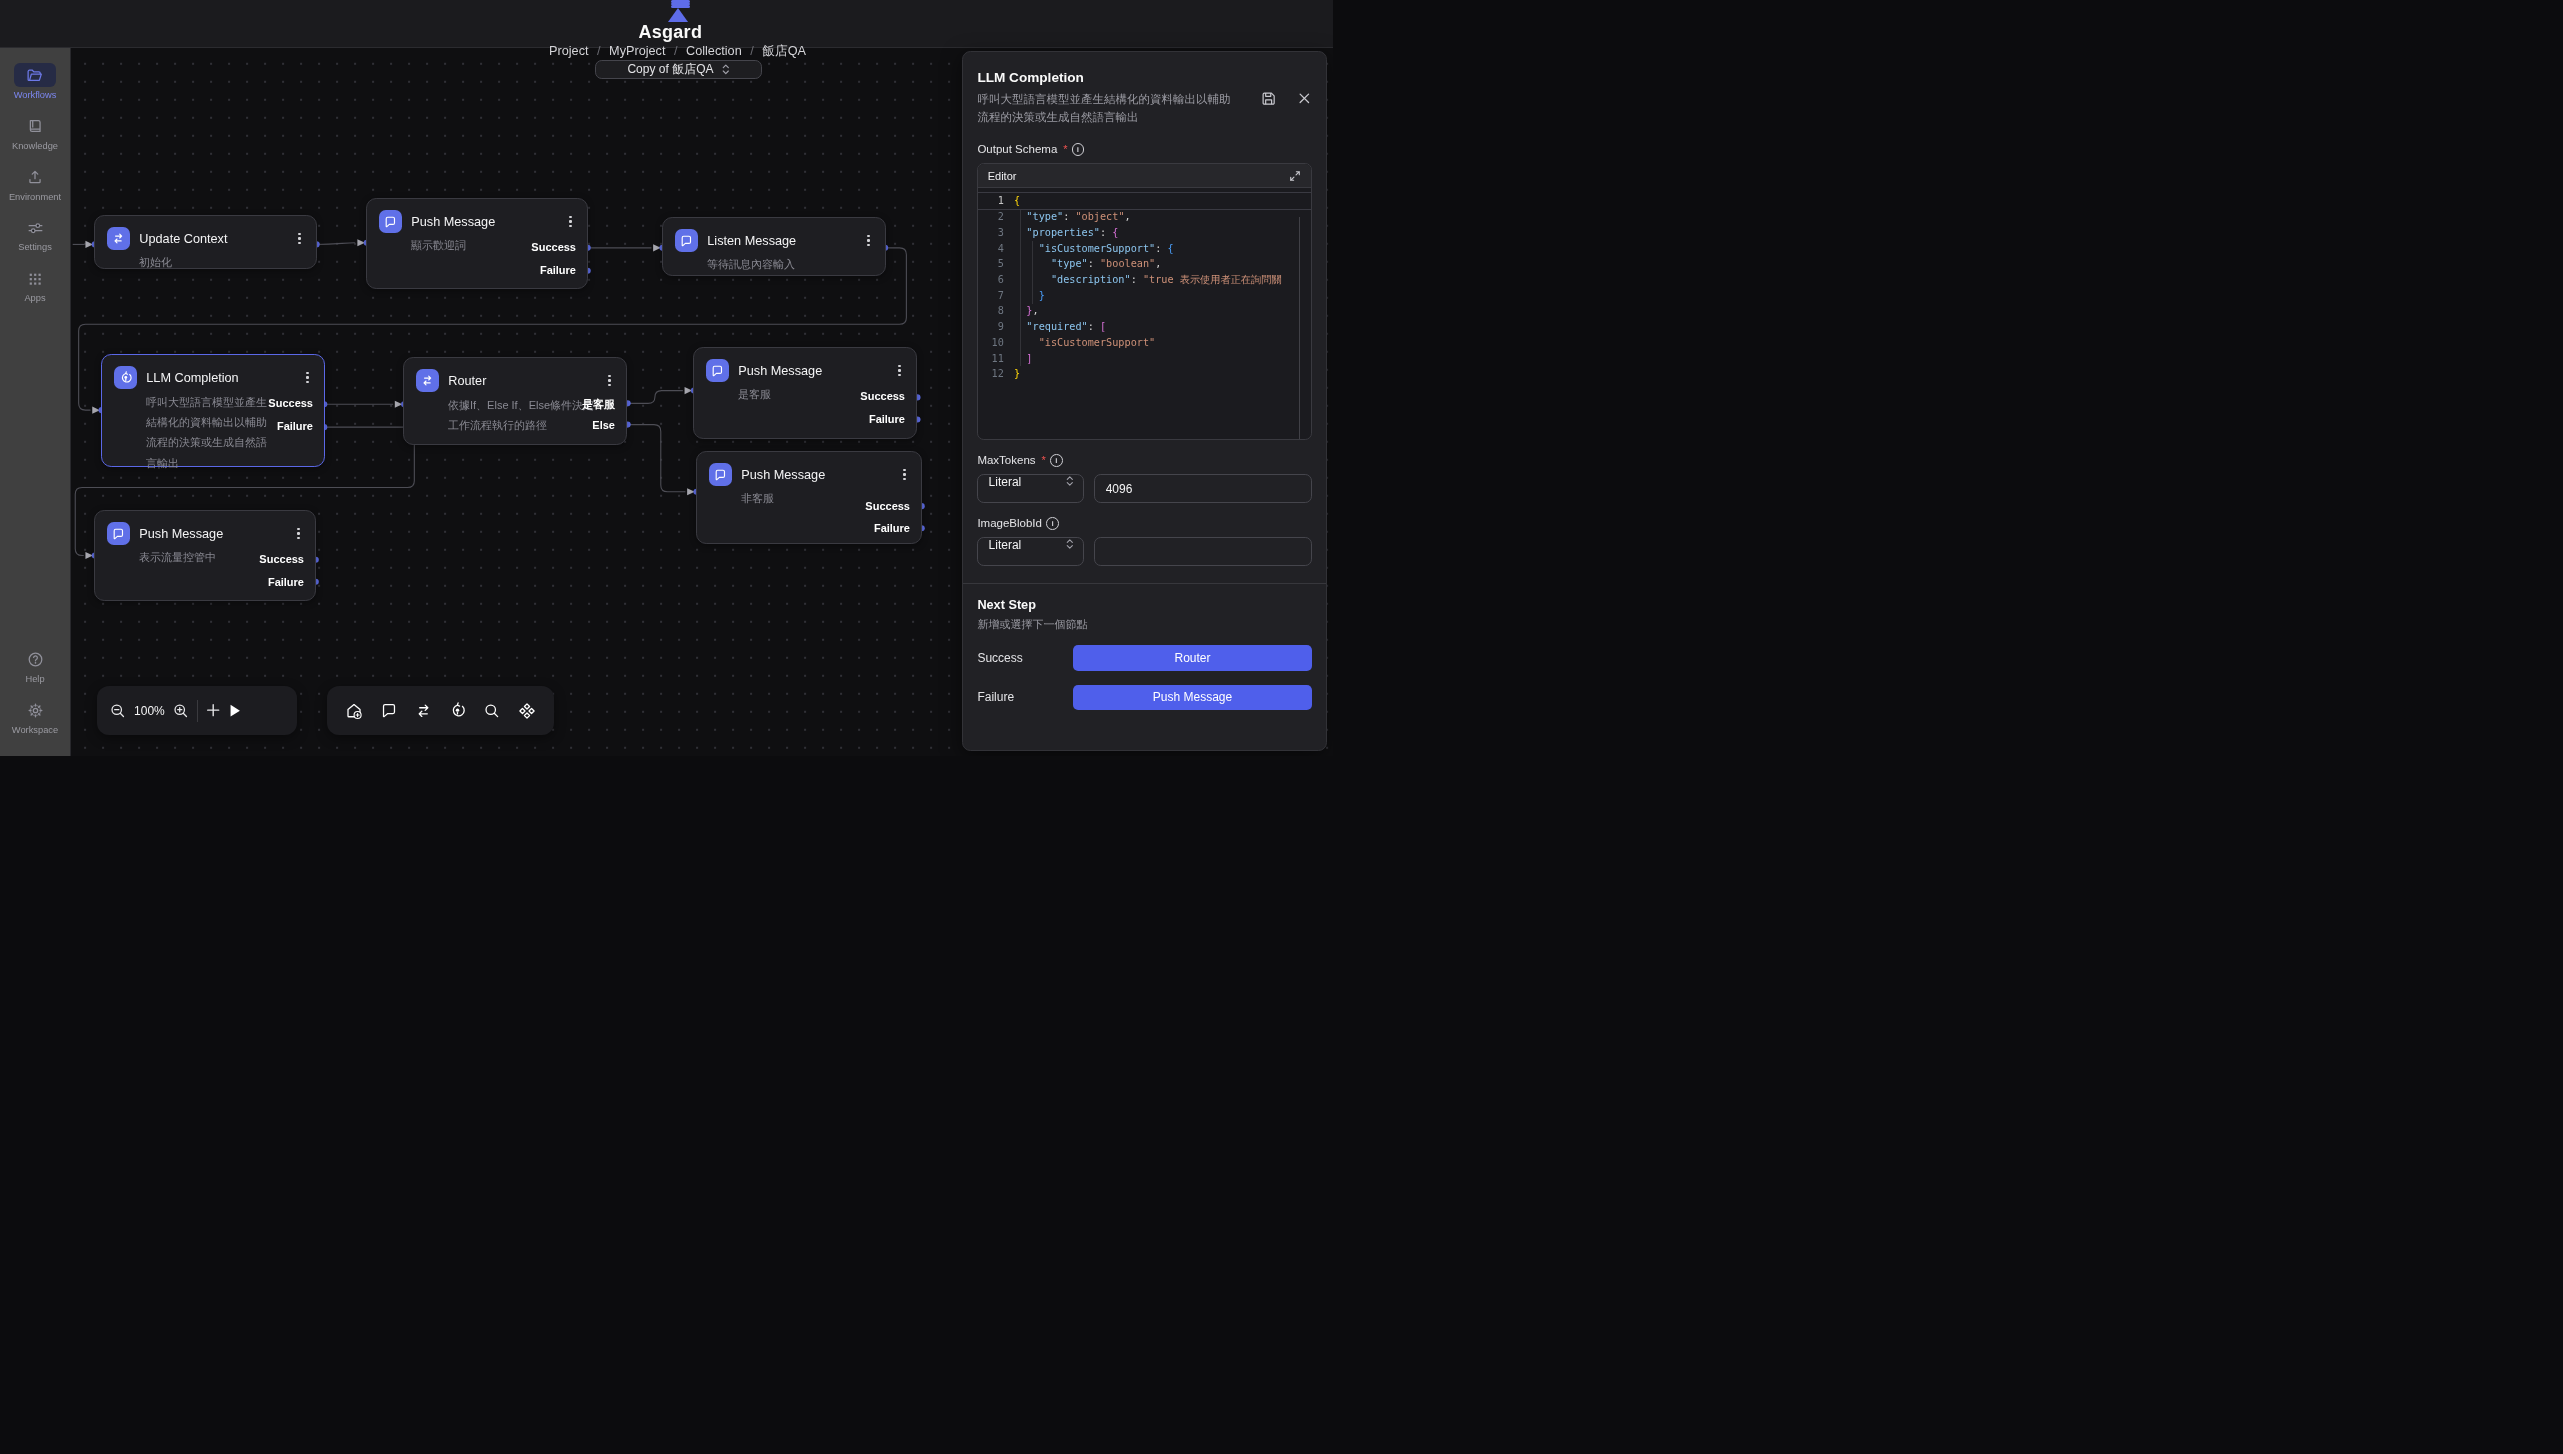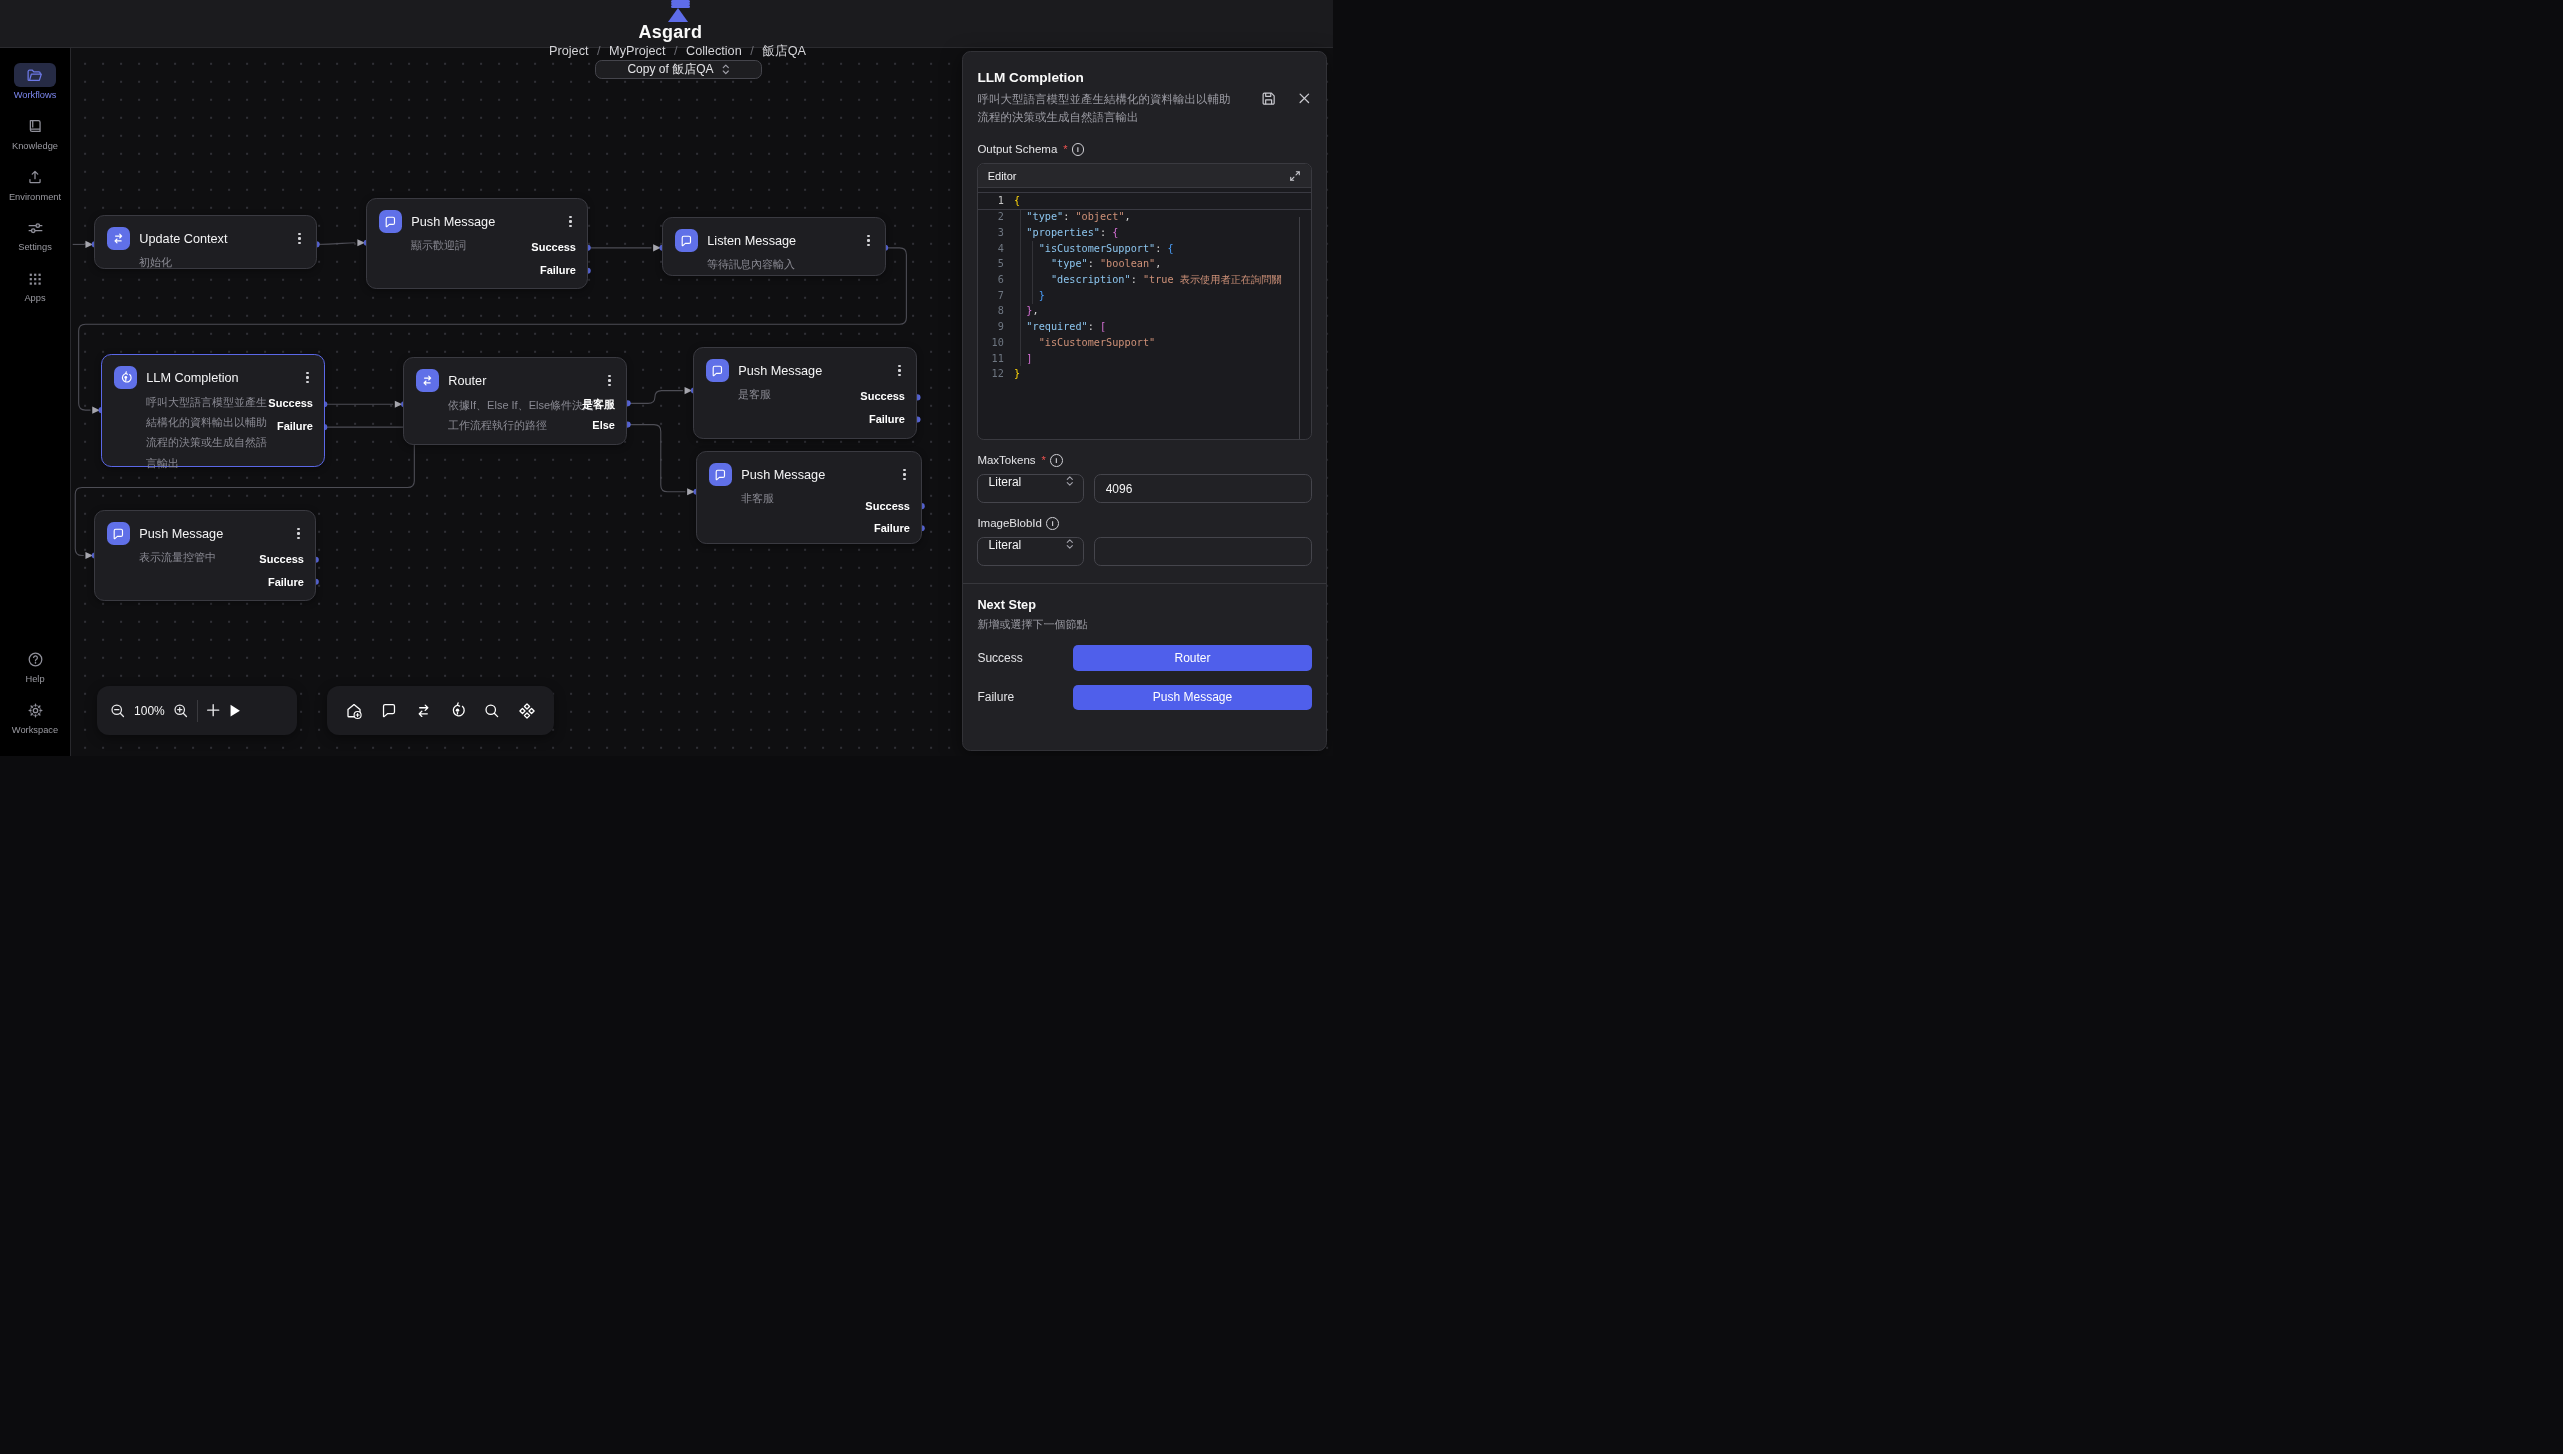--- a/index.html
+++ b/index.html
@@ -18,21 +18,21 @@
   .brand{font-size:18px;font-weight:700;color:#fafafa;margin-left:7.6px;letter-spacing:0.3px;}
   .breadcrumb{display:flex;align-items:center;margin-left:22px;font-size:12.7px;color:#d4d4d8;}
   .breadcrumb .sep{color:#6b6b72;margin:0 8.5px;}
   .wf-select{margin-left:24px;height:26px;min-width:167px;border:0.8px solid #45454c;border-radius:6.8px;
              display:flex;align-items:center;justify-content:center;gap:8.5px;padding:0 27px;
              font-size:12px;color:#e4e4e7;cursor:pointer;background:#1e1e21;}
   .topbar-right{margin-left:auto;display:flex;align-items:center;margin-right:15.3px;gap:6.8px;}
   .account-label{font-size:11.5px;color:#9ca3af;margin-right:6.8px;}
 
   
-  .sidebar{position:absolute;left:0;top:48px;width:71px;height:709px;background:#000000;
+  .sidebar{position:absolute;left:0;top:48px;width:71px;height:709px;background:#404040;
            border-right:0.8px solid #28282c;display:flex;flex-direction:column;align-items:center;
            padding-top:15.3px;z-index:20;}
   .side-item{display:flex;flex-direction:column;align-items:center;margin-bottom:14.4px;cursor:pointer;color:#90909a;}
   .side-item .ic{width:42px;height:24px;border-radius:6px;display:flex;align-items:center;justify-content:center;}
   .side-item .lb{font-size:9.3px;margin-top:2.5px;color:#9a9aa1;}
   .side-item.active{color:#7b86ee;}
   .side-item.active .ic{background:#262b45;}
   .side-item.active .lb{color:#7b86ee;}
   .side-spacer{flex:1;}
 

